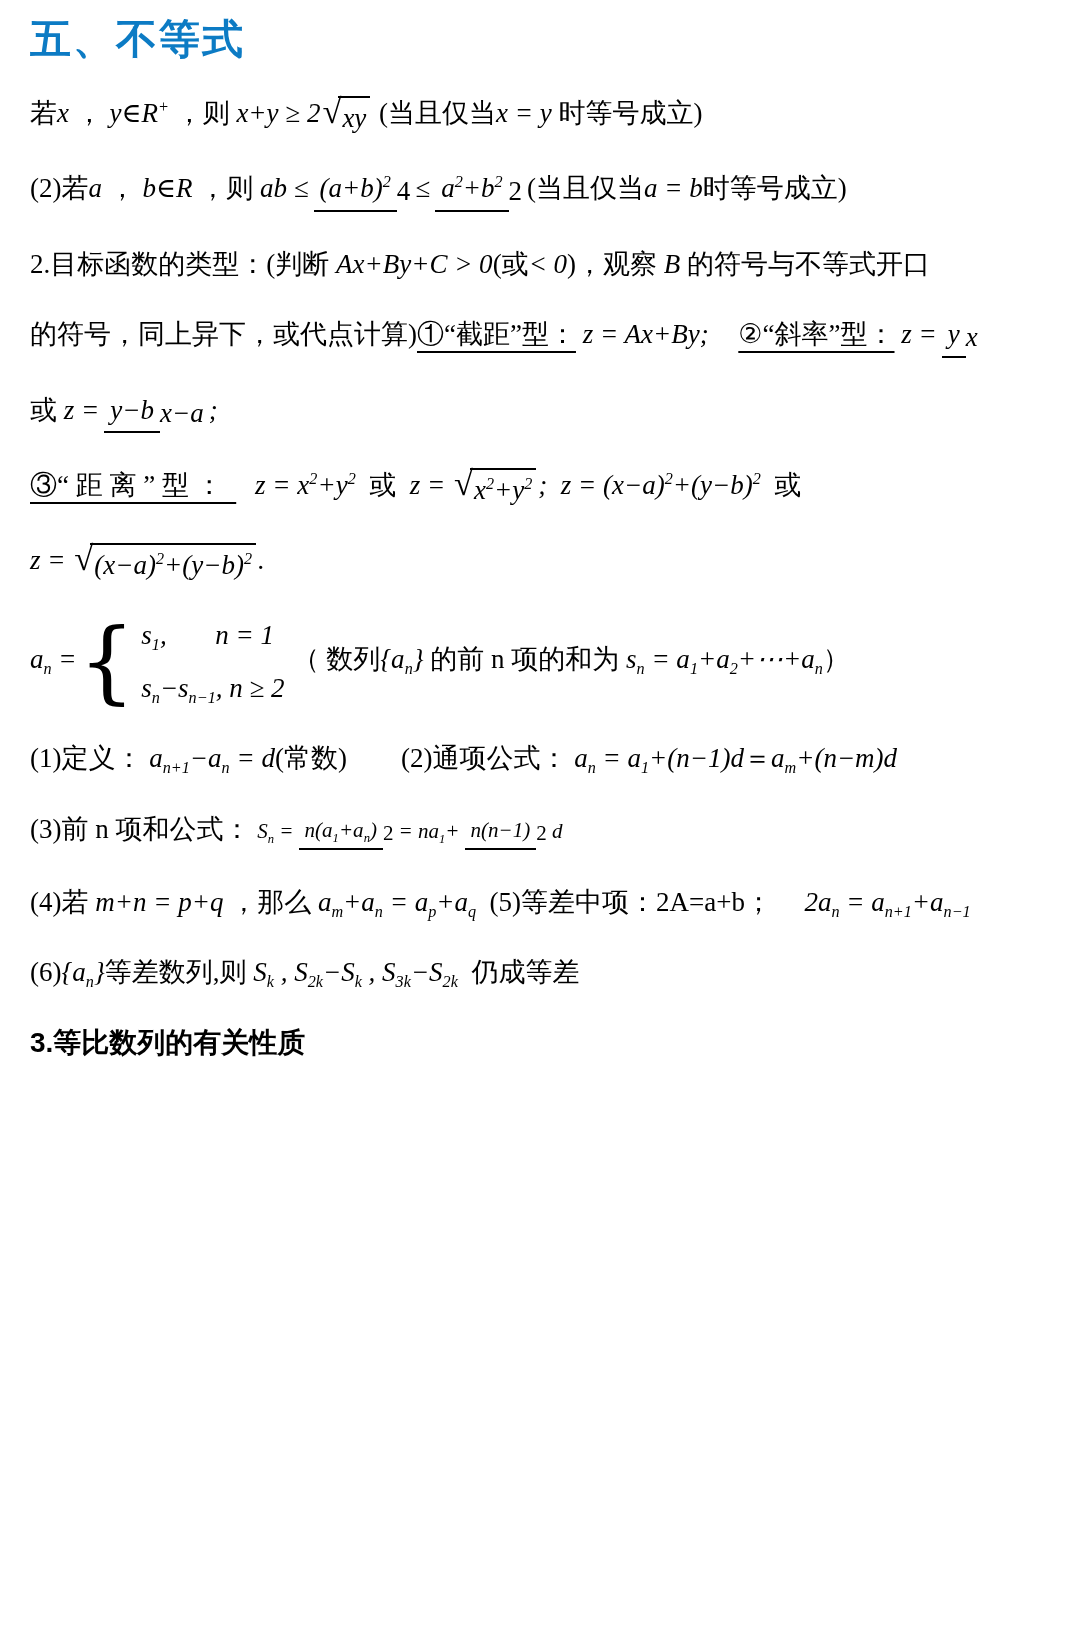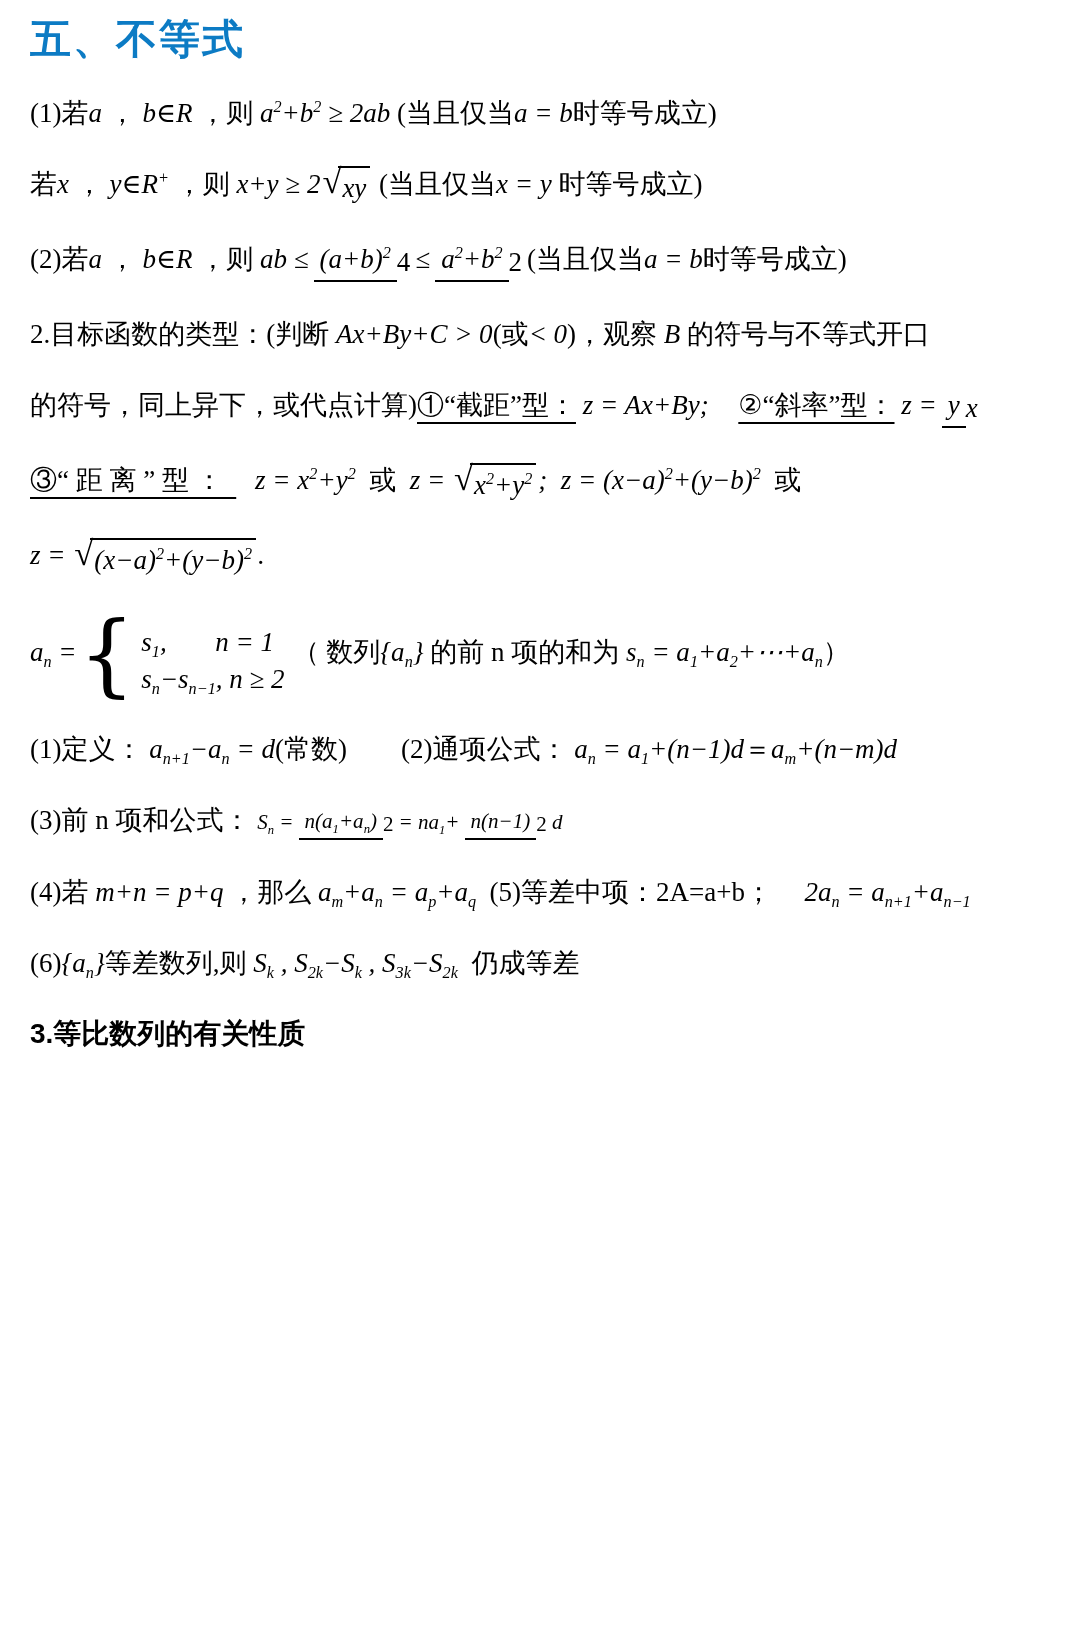--- a/index.html
+++ b/index.html
@@ -53,33 +53,33 @@
   .radicand{
     display:inline-block;border-top:2px solid var(--c-text);
     padding:2px 4px 0 4px;
   }
   .cases{display:inline-flex;align-items:center;vertical-align:middle;margin:0 8px 0 2px;}
   .lbrace{
     font-style:normal;font-weight:400;
     font-size:3.3em;line-height:0.82;margin-right:6px;
     font-family:"DejaVu Serif",serif;
   }
-  .rows{display:inline-flex;flex-direction:column;margin-top:12px;}
+  .rows{display:inline-flex;flex-direction:column;row-gap:16px;}
   .case-row{white-space:pre;}
 </style>
 </head>
 <body>
 
 <div id="doc">
     <div class="line role-heading"><span class="cjk">五、不等式</span></div>
-    <div class="line role-body"><span class="cjk">(1)若</span><span class="math">a</span><span class="cjk"> ， </span><span class="math">b∈R</span><span class="cjk"> ，则 </span><span class="math">a</span><sup>2</sup><span class="math">+b</span><sup>2</sup><span class="math"> ≥ 2ab </span><span class="cjk">(当且仅当</span><span class="math">a = b</span><span class="cjk">时等号成立)</span></div>
     <div class="line role-body"><span class="cjk">若</span><span class="math">x</span><span class="cjk"> ， </span><span class="math">y∈R</span><sup>+</sup><span class="cjk"> ，则 </span><span class="math">x+y ≥ 2</span><span class="sqrt"><span class="radical">√</span><span class="radicand"><span class="math">xy</span></span></span><span class="cjk"> (当且仅当</span><span class="math">x = y</span><span class="cjk"> 时等号成立)</span></div>
     <div class="line role-body"><span class="cjk">(2)若</span><span class="math">a</span><span class="cjk"> ， </span><span class="math">b∈R</span><span class="cjk"> ，则 </span><span class="math">ab ≤</span><span class="frac"><span class="num"><span class="math">(a+b)</span><sup>2</sup></span><span class="den"><span class="rm">4</span></span></span><span class="math">≤</span><span class="frac"><span class="num"><span class="math">a</span><sup>2</sup><span class="math">+b</span><sup>2</sup></span><span class="den"><span class="rm">2</span></span></span><span class="cjk">(当且仅当</span><span class="math">a = b</span><span class="cjk">时等号成立)</span></div>
     <div class="line role-body"><span class="cjk">2.目标函数的类型：(判断 </span><span class="math">Ax+By+C &gt; 0</span><span class="cjk">(或</span><span class="math">&lt; 0</span><span class="cjk">)，观察 </span><span class="math">B</span><span class="cjk"> 的符号与不等式开口</span></div>
     <div class="line role-body"><span class="cjk">的符号，同上异下，或代点计算)</span><span class="uline"><span class="cjk">①“截距”型：</span></span><span class="math"> z = Ax+By;</span><span class="sp" style="width: 1.1em;"></span><span class="uline"><span class="cjk">②“斜率”型：</span></span><span class="math"> z =</span><span class="frac"><span class="num"><span class="math">y</span></span><span class="den"><span class="math">x</span></span></span></div>
+    <div class="line role-body"><span class="cjk">或 </span><span class="math">z =</span><span class="frac"><span class="num"><span class="math">y−b</span></span><span class="den"><span class="math">x−a</span></span></span><span class="math">;</span></div>
     <div class="line role-body"><span class="uline"><span class="cjk">③“ 距 离 ” 型 ：  </span></span><span class="sp" style="width: 0.7em;"></span><span class="math">z = x</span><sup>2</sup><span class="math">+y</span><sup>2</sup><span class="cjk">  或  </span><span class="math">z = </span><span class="sqrt"><span class="radical">√</span><span class="radicand"><span class="math">x</span><sup>2</sup><span class="math">+y</span><sup>2</sup></span></span><span class="math">;  </span><span class="math">z = (x−a)</span><sup>2</sup><span class="math">+(y−b)</span><sup>2</sup><span class="cjk">  或</span></div>
     <div class="line role-body"><span class="math">z = </span><span class="sqrt"><span class="radical">√</span><span class="radicand"><span class="math">(x−a)</span><sup>2</sup><span class="math">+(y−b)</span><sup>2</sup></span></span><span class="math">.</span></div>
     <div class="line role-body"><span class="math">a</span><sub>n</sub><span class="math"> =</span><span class="cases"><span class="lbrace">{</span><span class="rows"><span class="case-row"><span class="math">s</span><sub>1</sub><span class="math">,</span><span class="sp" style="width: 1.8em;"></span><span class="math">n = 1</span></span><span class="case-row"><span class="math">s</span><sub>n</sub><span class="math">−s</span><sub>n−1</sub><span class="math">, n ≥ 2</span></span></span></span><span class="cjk">（ 数列</span><span class="math">{a</span><sub>n</sub><span class="math">}</span><span class="cjk"> 的前 n 项的和为 </span><span class="math">s</span><sub>n</sub><span class="math"> = a</span><sub>1</sub><span class="math">+a</span><sub>2</sub><span class="math">+⋯+a</span><sub>n</sub><span class="cjk">）</span></div>
     <div class="line role-body"><span class="cjk">(1)定义： </span><span class="math">a</span><sub>n+1</sub><span class="math">−a</span><sub>n</sub><span class="math"> = d</span><span class="cjk">(常数)</span><span class="sp" style="width: 2em;"></span><span class="cjk">(2)通项公式： </span><span class="math">a</span><sub>n</sub><span class="math"> = a</span><sub>1</sub><span class="math">+(n−1)d</span><span class="cjk">＝</span><span class="math">a</span><sub>m</sub><span class="math">+(n−m)d</span></div>
     <div class="line role-body"><span class="cjk">(3)前 n 项和公式： </span><span class="small"><span class="math">S</span><sub>n</sub><span class="math"> =</span><span class="frac"><span class="num"><span class="math">n(a</span><sub>1</sub><span class="math">+a</span><sub>n</sub><span class="math">)</span></span><span class="den"><span class="rm">2</span></span></span><span class="math">= na</span><sub>1</sub><span class="math">+</span><span class="frac"><span class="num"><span class="math">n(n−1)</span></span><span class="den"><span class="rm">2</span></span></span><span class="math">d</span></span></div>
     <div class="line role-body"><span class="cjk">(4)若 </span><span class="math">m+n = p+q</span><span class="cjk"> ，那么 </span><span class="math">a</span><sub>m</sub><span class="math">+a</span><sub>n</sub><span class="math"> = a</span><sub>p</sub><span class="math">+a</span><sub>q</sub><span class="cjk">  (5)等差中项：2A=a+b；</span><span class="sp" style="width: 1.2em;"></span><span class="math">2a</span><sub>n</sub><span class="math"> = a</span><sub>n+1</sub><span class="math">+a</span><sub>n−1</sub></div>
     <div class="line role-body"><span class="cjk">(6)</span><span class="math">{a</span><sub>n</sub><span class="math">}</span><span class="cjk">等差数列,则 </span><span class="math">S</span><sub>k</sub><span class="math"> , S</span><sub>2k</sub><span class="math">−S</span><sub>k</sub><span class="math"> , S</span><sub>3k</sub><span class="math">−S</span><sub>2k</sub><span class="cjk">  仍成等差</span></div>
     <div class="line role-body"><span class="bt">3.等比数列的有关性质</span></div>
   </div>
 

